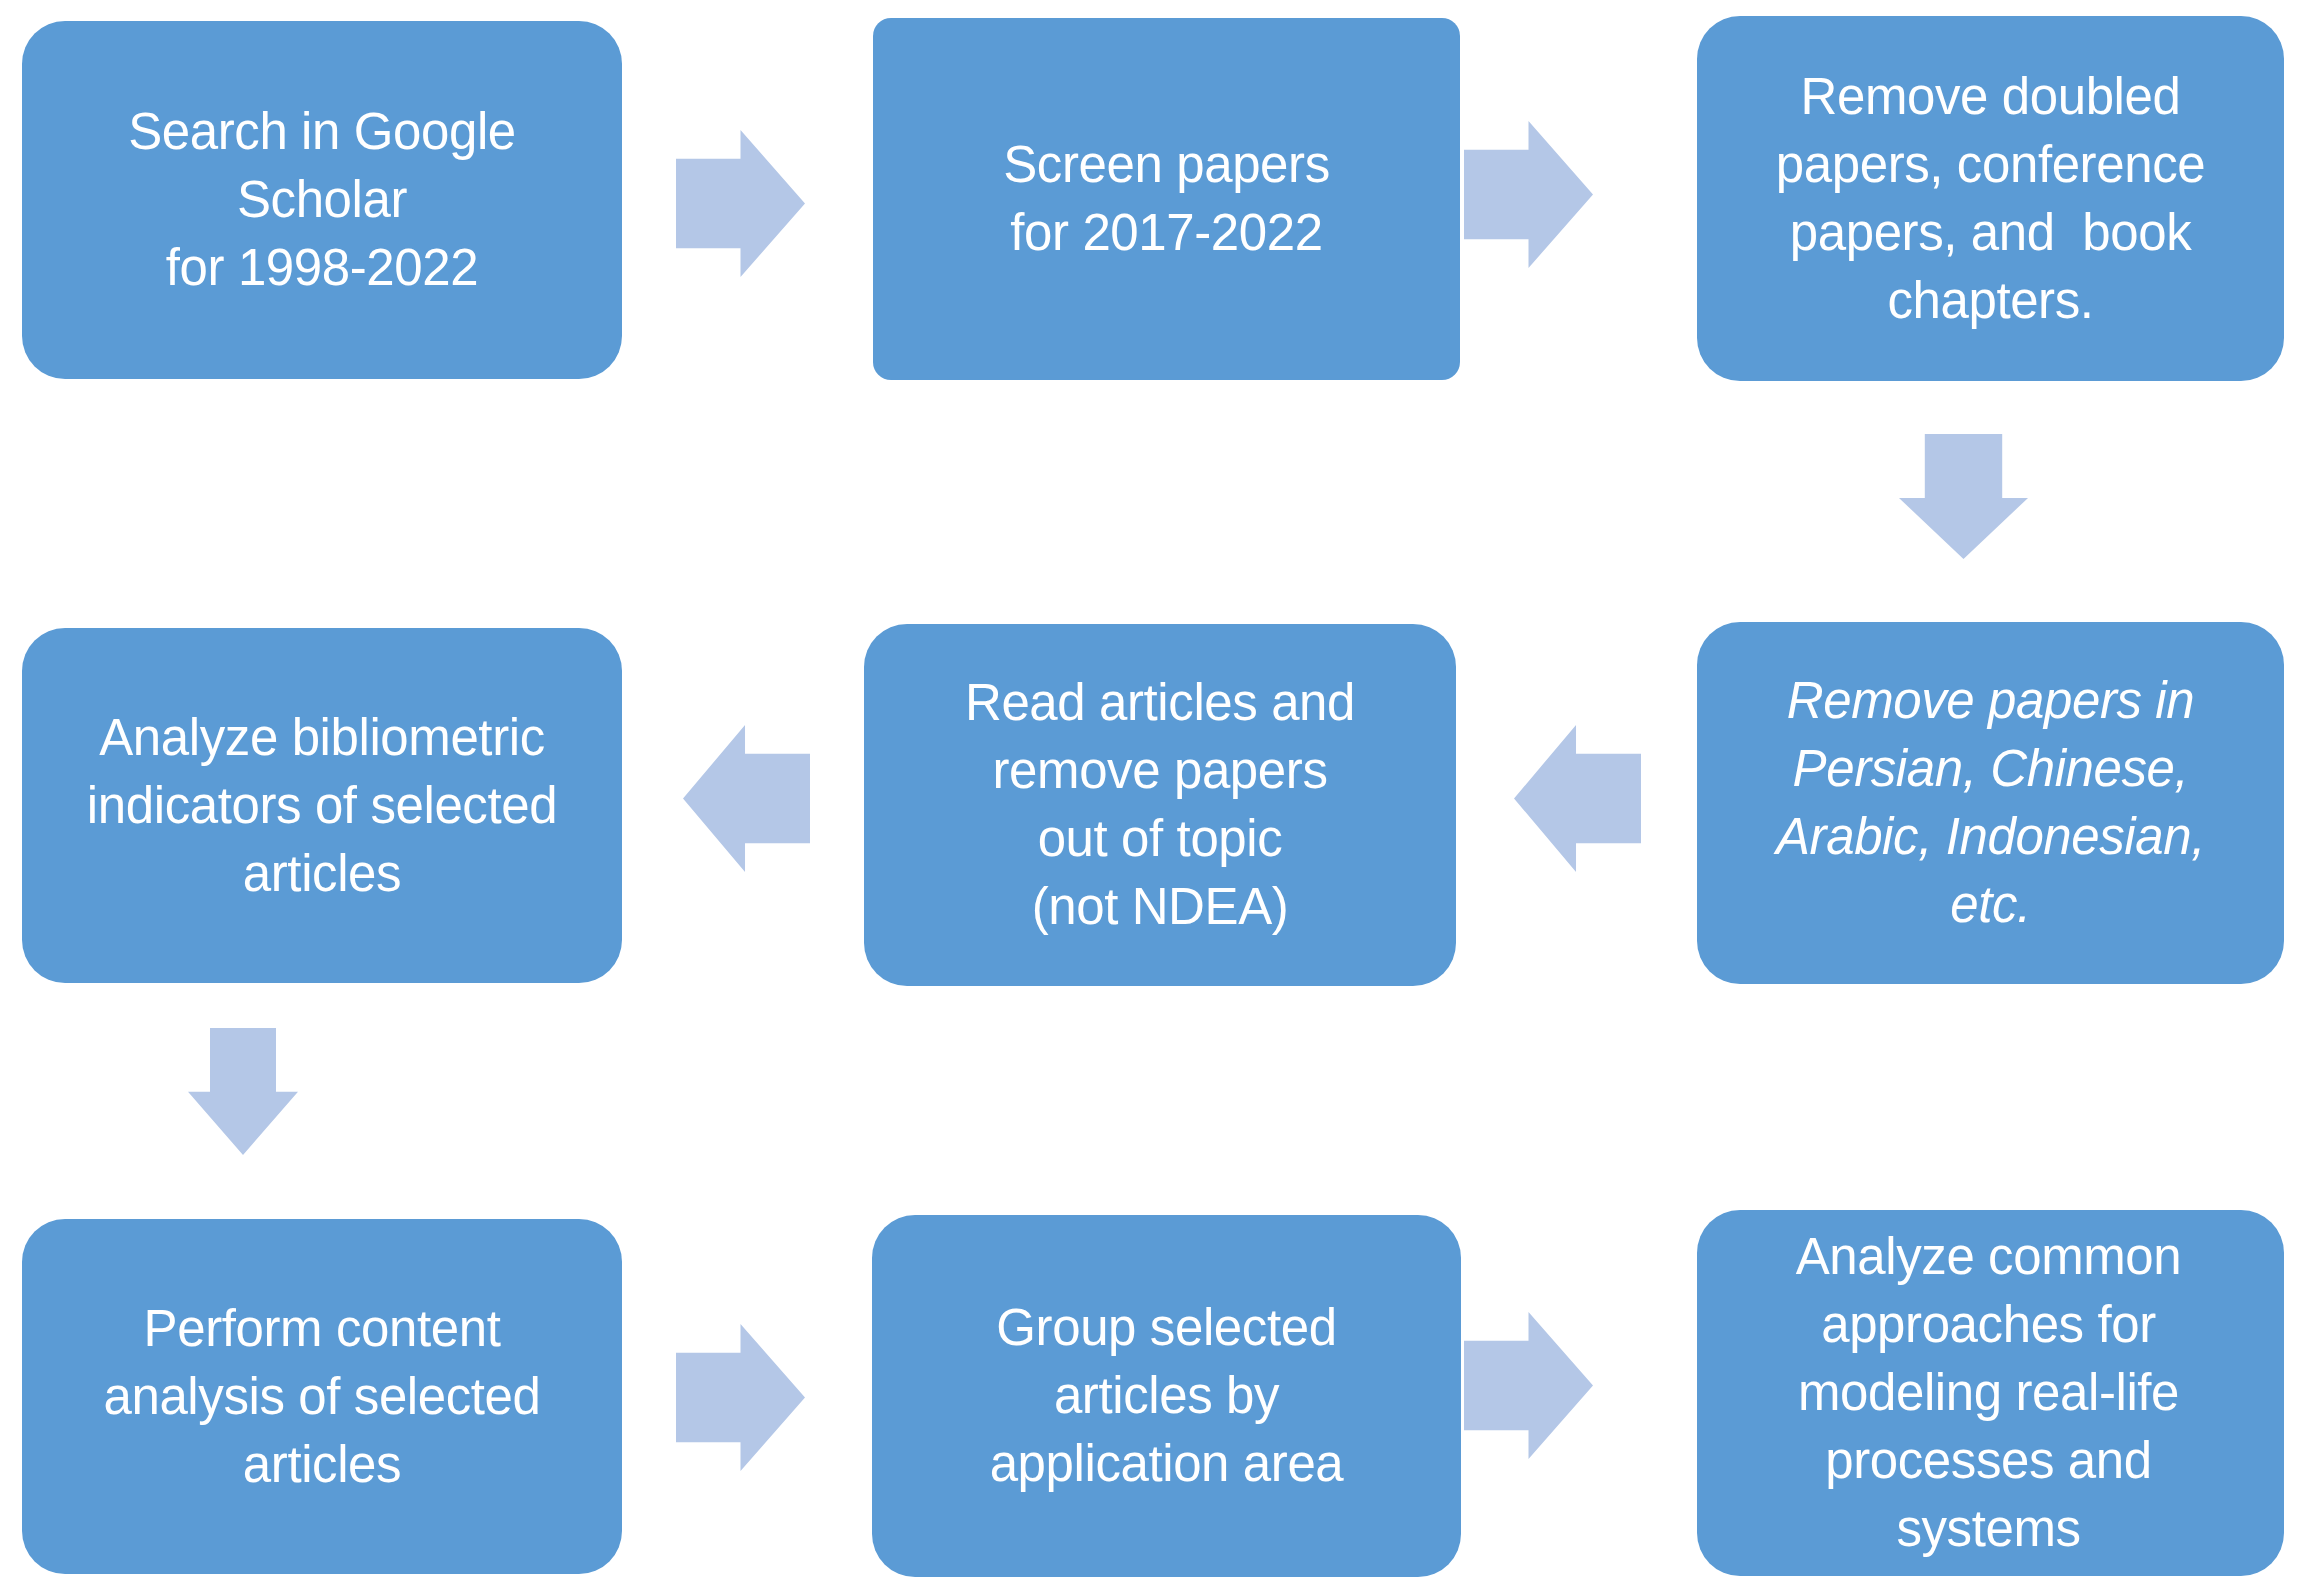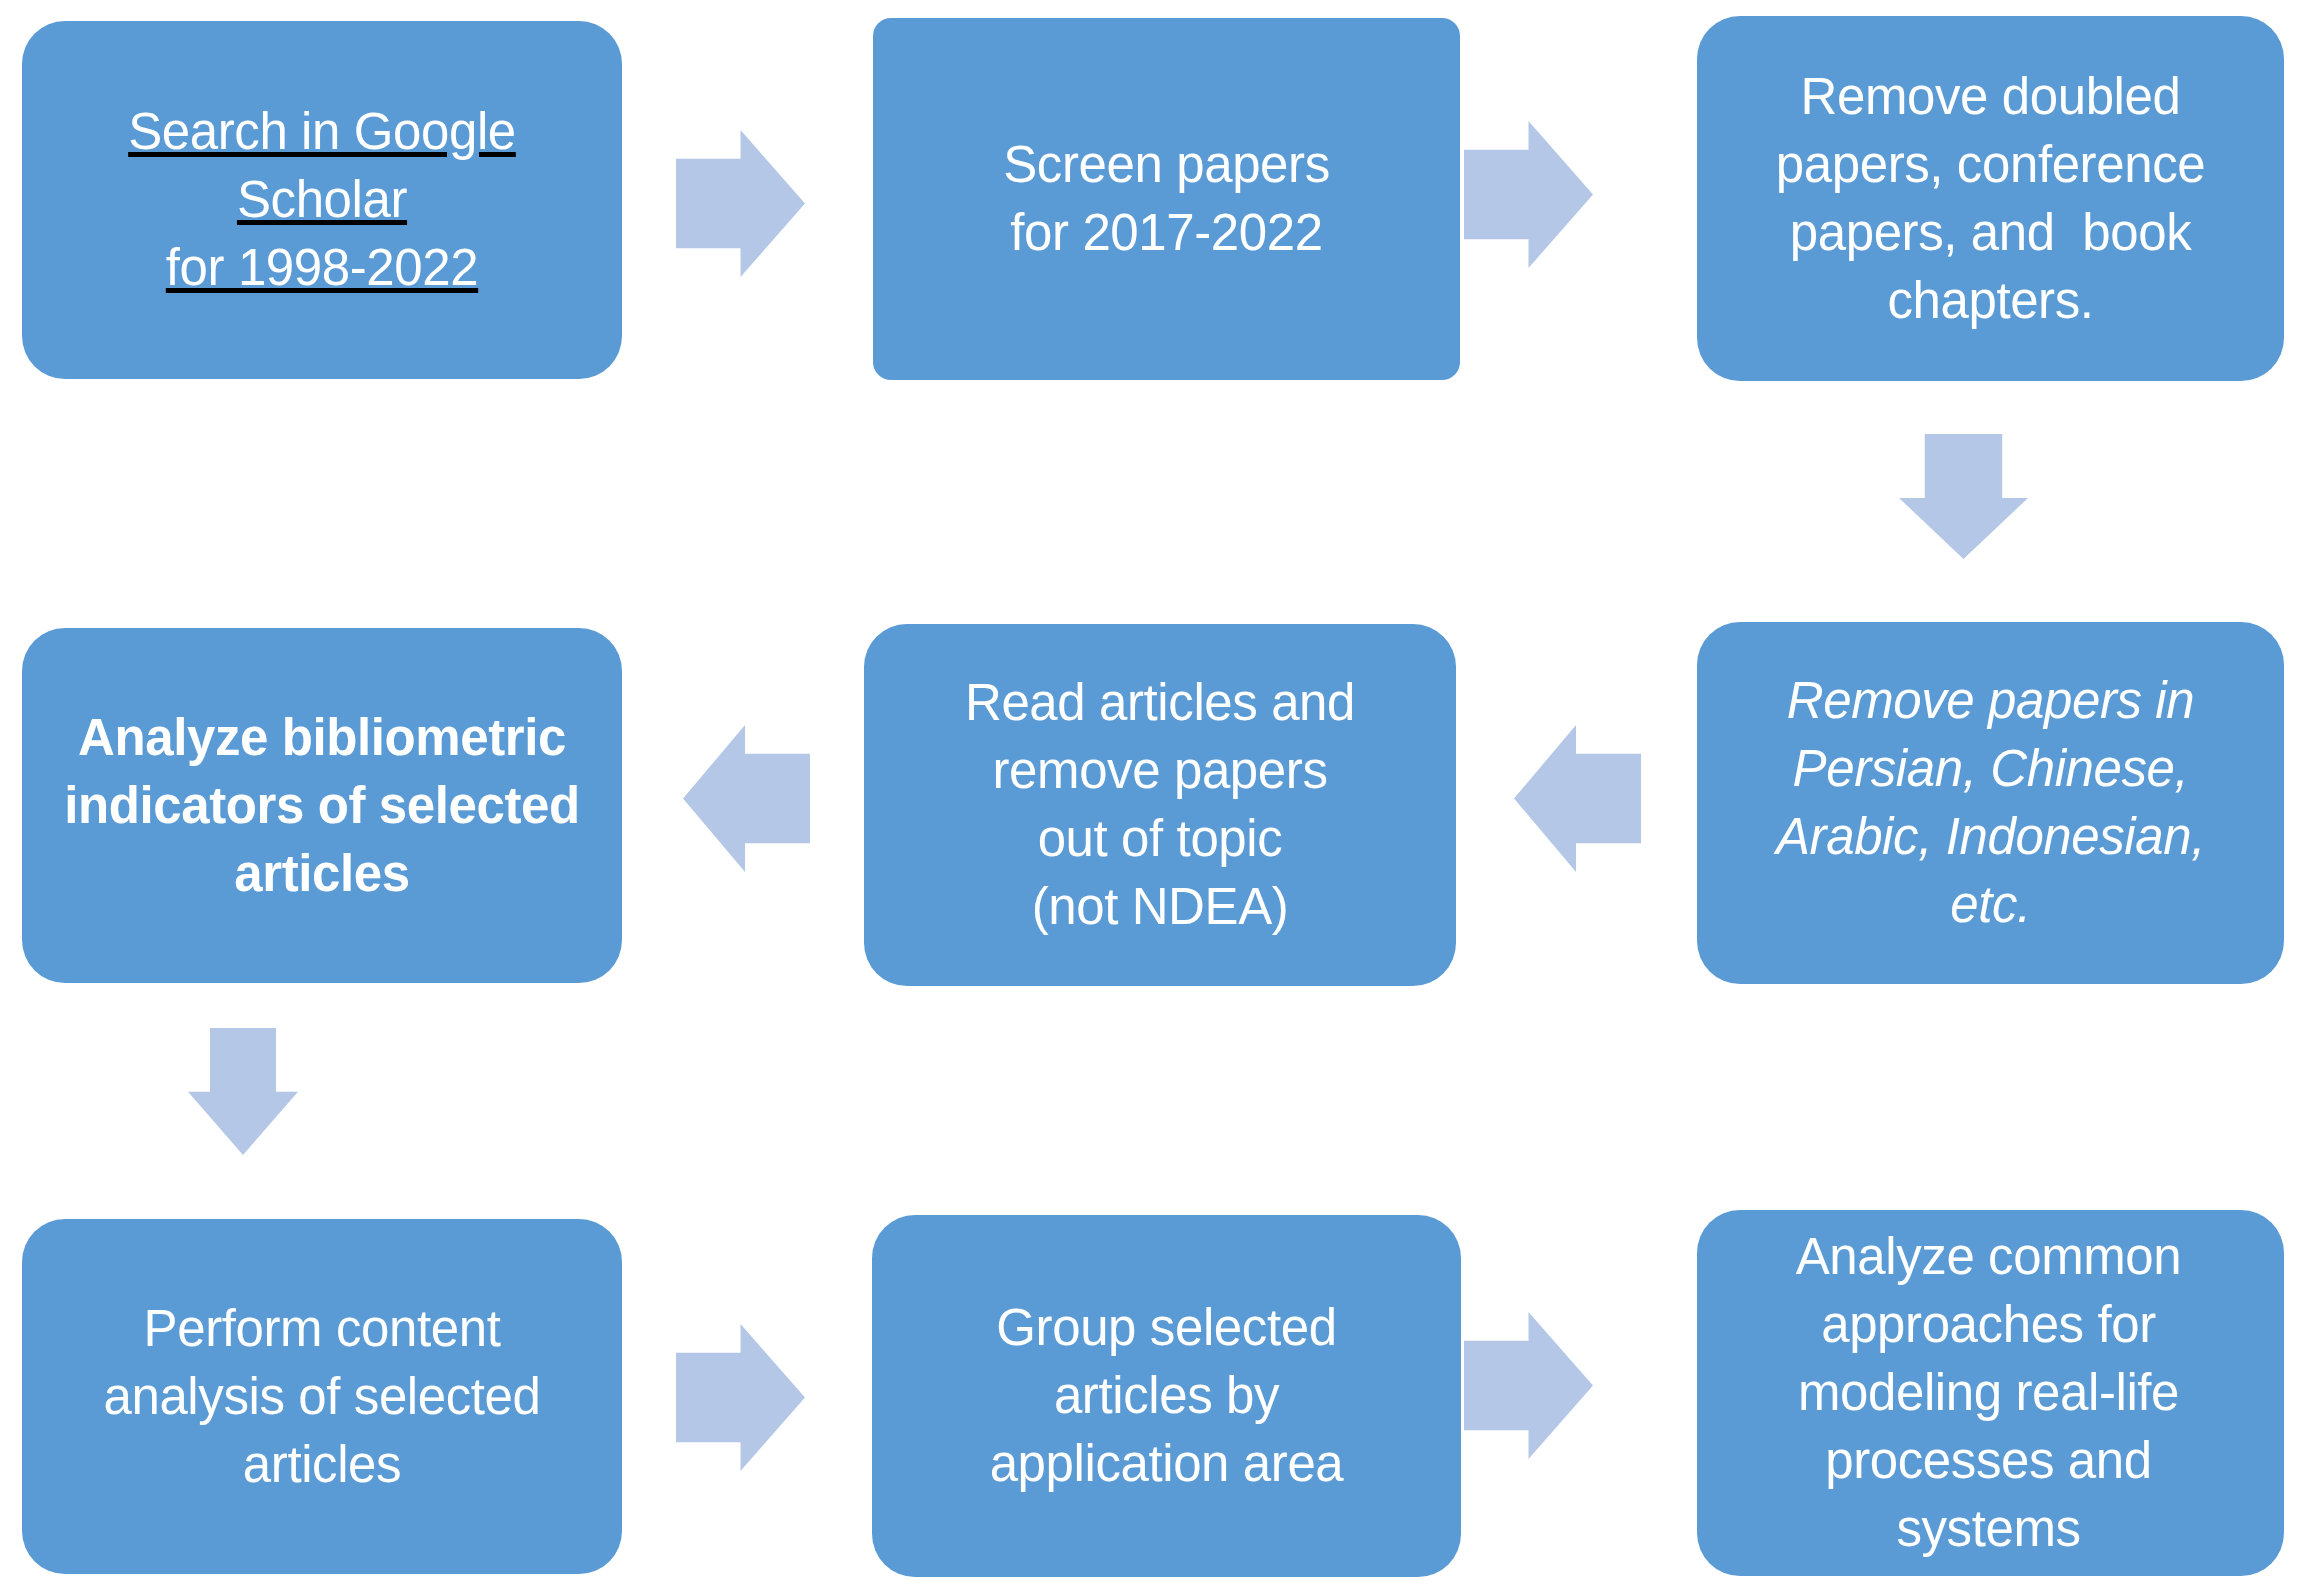--- a/index.html
+++ b/index.html
@@ -49,37 +49,37 @@
   }
   .arrow polygon {
     fill: var(--arrow-fill);
   }
 </style>
 </head>
 <body>
 
 <div class="canvas">
 
-  <div class="flow-box" style="left:22px; top:20.6px; width:600px; height:358px;text-decoration:underline;">
+  <div class="flow-box" style="left:22px; top:20.6px; width:600px; height:358px;">
     <div class="box-text">Search in Google
 Scholar
 for 1998-2022</div>
   </div>
   <div class="flow-box" style="left:873px; top:18.4px; width:587px; height:362px;border-radius:18px;">
     <div class="box-text">Screen papers
 for 2017-2022</div>
   </div>
   <div class="flow-box" style="left:1697px; top:16px; width:587px; height:365px;">
     <div class="box-text">Remove doubled
 papers, conference
 papers, and  book
 chapters.</div>
   </div>
 
-  <div class="flow-box" style="left:22px; top:628px; width:600px; height:355px;font-weight:bold;">
+  <div class="flow-box" style="left:22px; top:628px; width:600px; height:355px;">
     <div class="box-text">Analyze bibliometric
 indicators of selected
 articles</div>
   </div>
   <div class="flow-box" style="left:864px; top:624px; width:592px; height:362px;align-items:center;">
     <div class="box-text">Read articles and
 remove papers
 out of topic
 (not NDEA)</div>
   </div>

